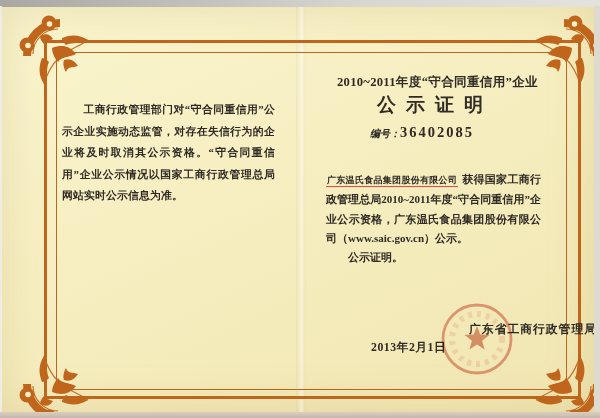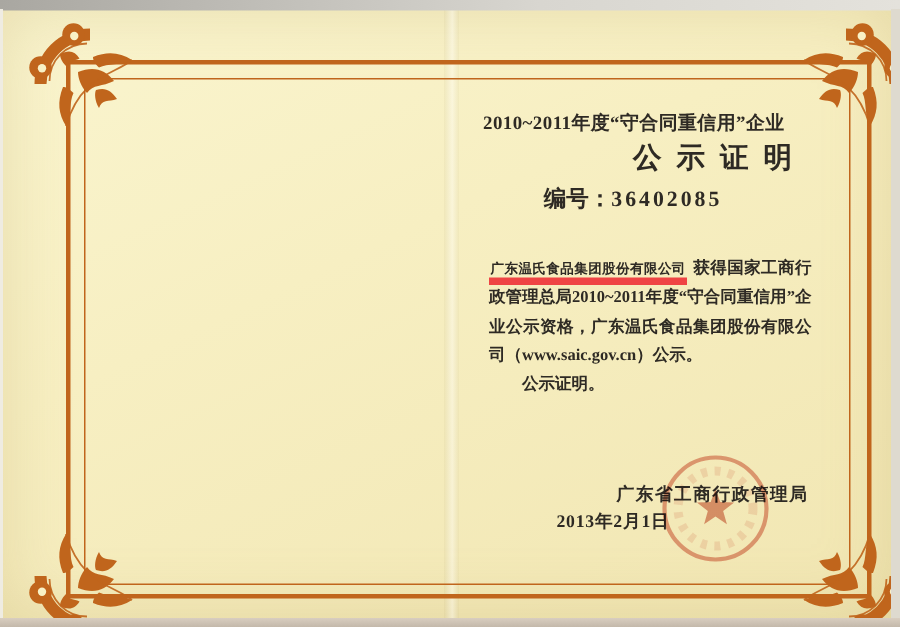--- a/index.html
+++ b/index.html
@@ -25,30 +25,30 @@
               border:1.3px solid #c0651c;}
   .corner{position:absolute;width:72px;height:72px;}
   .c-tl{left:18px;top:14px;}
   .c-tr{left:534px;top:14px;transform:scaleX(-1);}
   .c-bl{left:18px;top:354px;transform:scaleY(-1);}
   .c-br{left:534px;top:354px;transform:scale(-1,-1);}
   
   .cn{position:absolute;color:#2e2a24;font-weight:bold;}
   .left-notice{left:62px;top:99px;width:213px;font-size:10.8px;line-height:21.6px;
                text-align:justify;text-indent:2em;letter-spacing:.2px;}
-  .year-line{left:322px;top:74px;width:216px;text-align:left;font-size:12.6px;letter-spacing:.3px;}
-  .big-title{left:322px;top:92px;width:216px;text-align:right;font-size:19px;
+  .year-line{left:322px;top:74px;width:216px;text-align:right;font-size:12.6px;letter-spacing:.3px;}
+  .big-title{left:322px;top:92px;width:216px;text-align:center;font-size:19px;
              letter-spacing:10px;text-indent:10px;}
   .serial{left:322px;top:123px;width:200px;text-align:center;}
-  .serial-label{font-size:15px;}
+  .serial-label{font-size:10px;font-style:italic;}
   .serial-number{font-size:14.5px;letter-spacing:2px;}
   .body-par{left:326px;top:170px;width:215px;font-size:11px;line-height:19.3px;text-align:justify;}
-  .company{font-size:9px;border-bottom:5px solid #ef4444;padding:0 1px 1px 1px;margin-right:4px;margin-top:48px;}
+  .company{font-size:9px;border-bottom:1px solid #ef4444;padding:0 1px 1px 1px;margin-right:4px;margin-top:48px;}
   .closing{text-indent:2em;}
-  .issuer{left:353px;top:322px;width:244px;text-align:center;font-size:11.8px;letter-spacing:1px;}
+  .issuer{left:353px;top:322px;width:244px;text-align:right;font-size:11.8px;letter-spacing:1px;}
   .issue-date{left:371px;top:340px;width:244px;text-align:left;font-size:11.8px;letter-spacing:.5px;}
   
   .seal{position:absolute;left:433px;top:297px;width:88px;height:88px;
         mix-blend-mode:multiply;opacity:.78;}
 </style>
 </head>
 <body>
 
 <div class="stage">
 
@@ -133,20 +133,21 @@
     <g fill="#f8f1c6">
         <circle cx="31.5" cy="10" r="2.8"></circle>
         <circle cx="10" cy="31.5" r="2.8"></circle>
       </g>
     <g fill="none" stroke="#c0651c" stroke-width="1.2" opacity=".9">
       <path d="M40,15 A25,25 0 0 0 15,40"></path>
         <path d="M70,26 C58,36 36,36 26,70"></path>
     </g>
   </svg>
 
+  <div class="cn left-notice">工商行政管理部门对“守合同重信用”公示企业实施动态监管，对存在失信行为的企业将及时取消其公示资格。“守合同重信用”企业公示情况以国家工商行政管理总局网站实时公示信息为准。</div>
 
   <div class="cn year-line">2010~2011年度“守合同重信用”企业</div>
   <div class="cn big-title">公示证明</div>
   <div class="cn serial">
     <span class="serial-label">编号：</span><span class="serial-number">36402085</span>
   </div>
 
   <div class="cn body-par">
     <span class="company">广东温氏食品集团股份有限公司</span><span>获得国家工商行政管理总局2010~2011年度“守合同重信用”企业公示资格，广东温氏食品集团股份有限公司（www.saic.gov.cn）公示。</span>
     <div class="closing">公示证明。</div>

